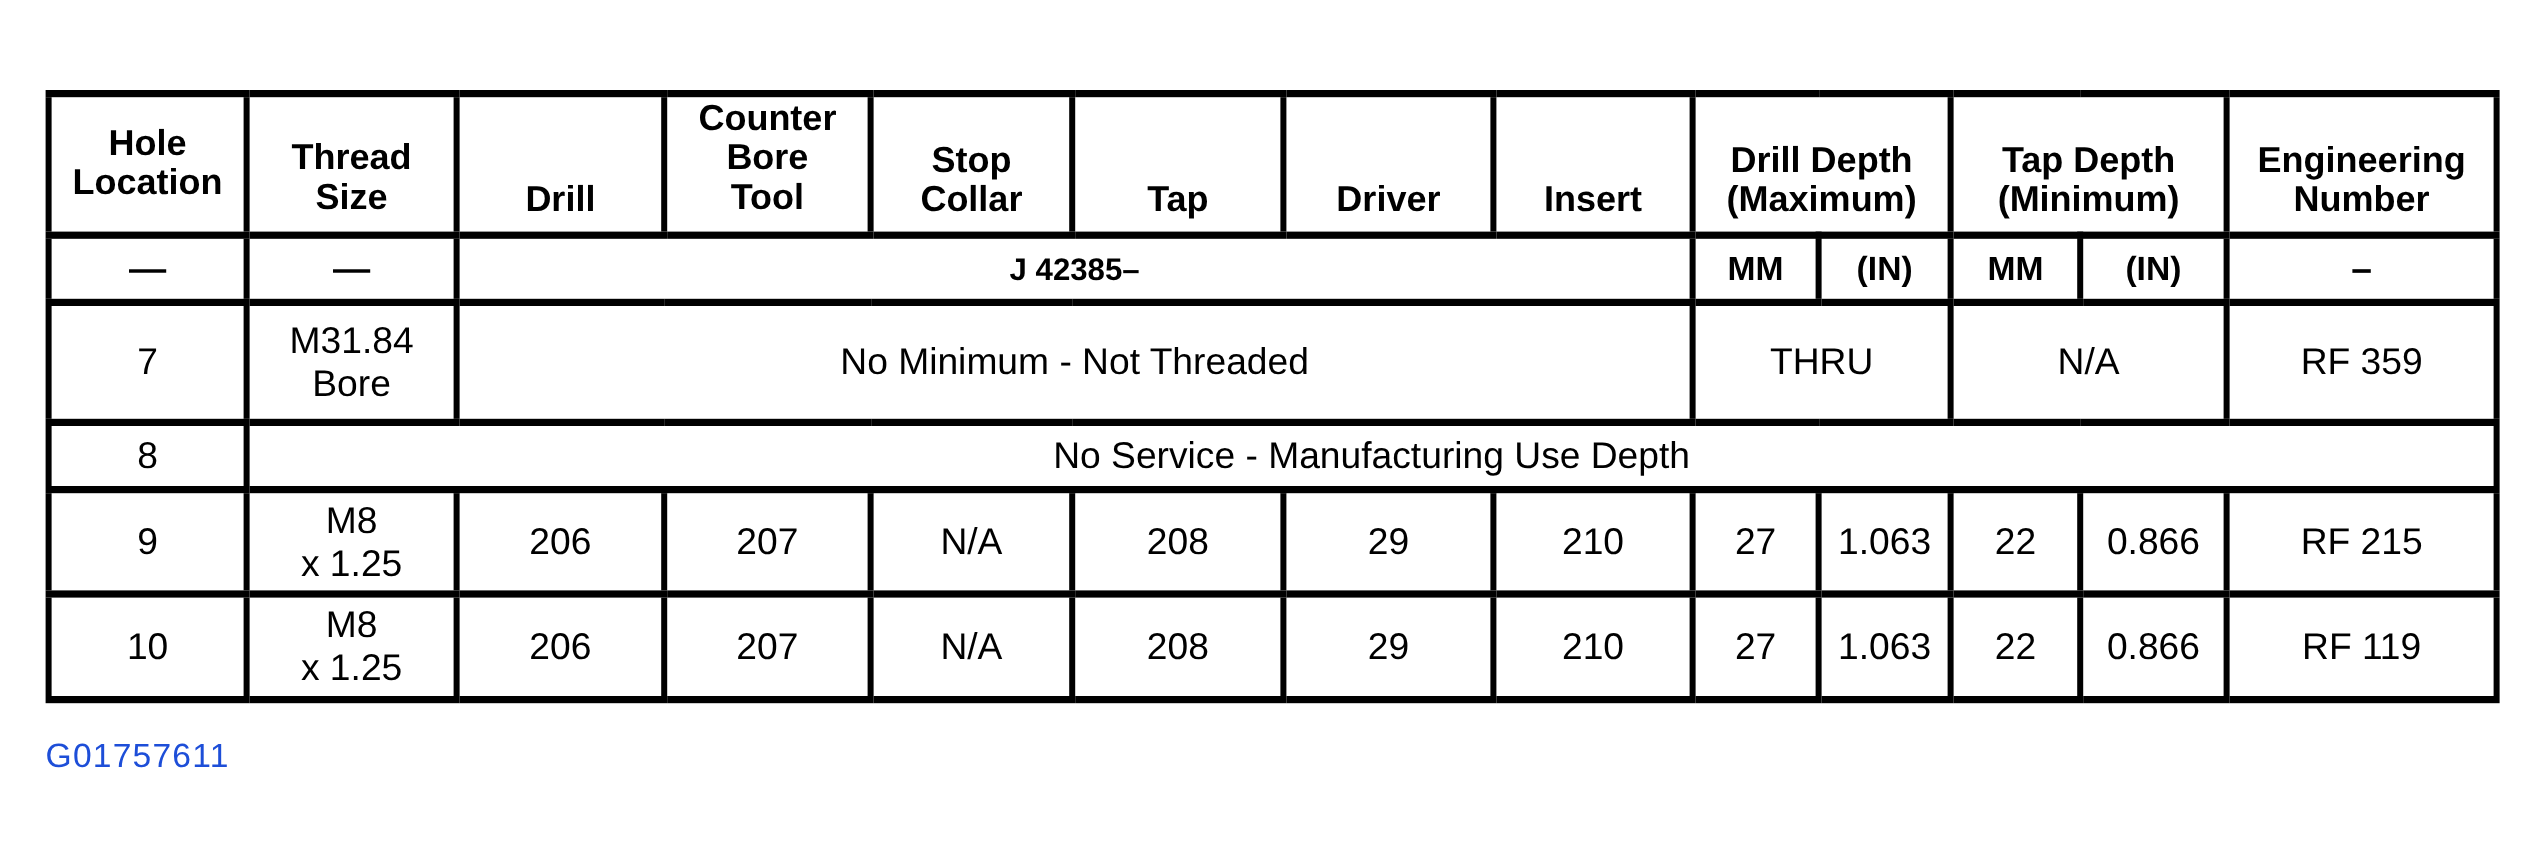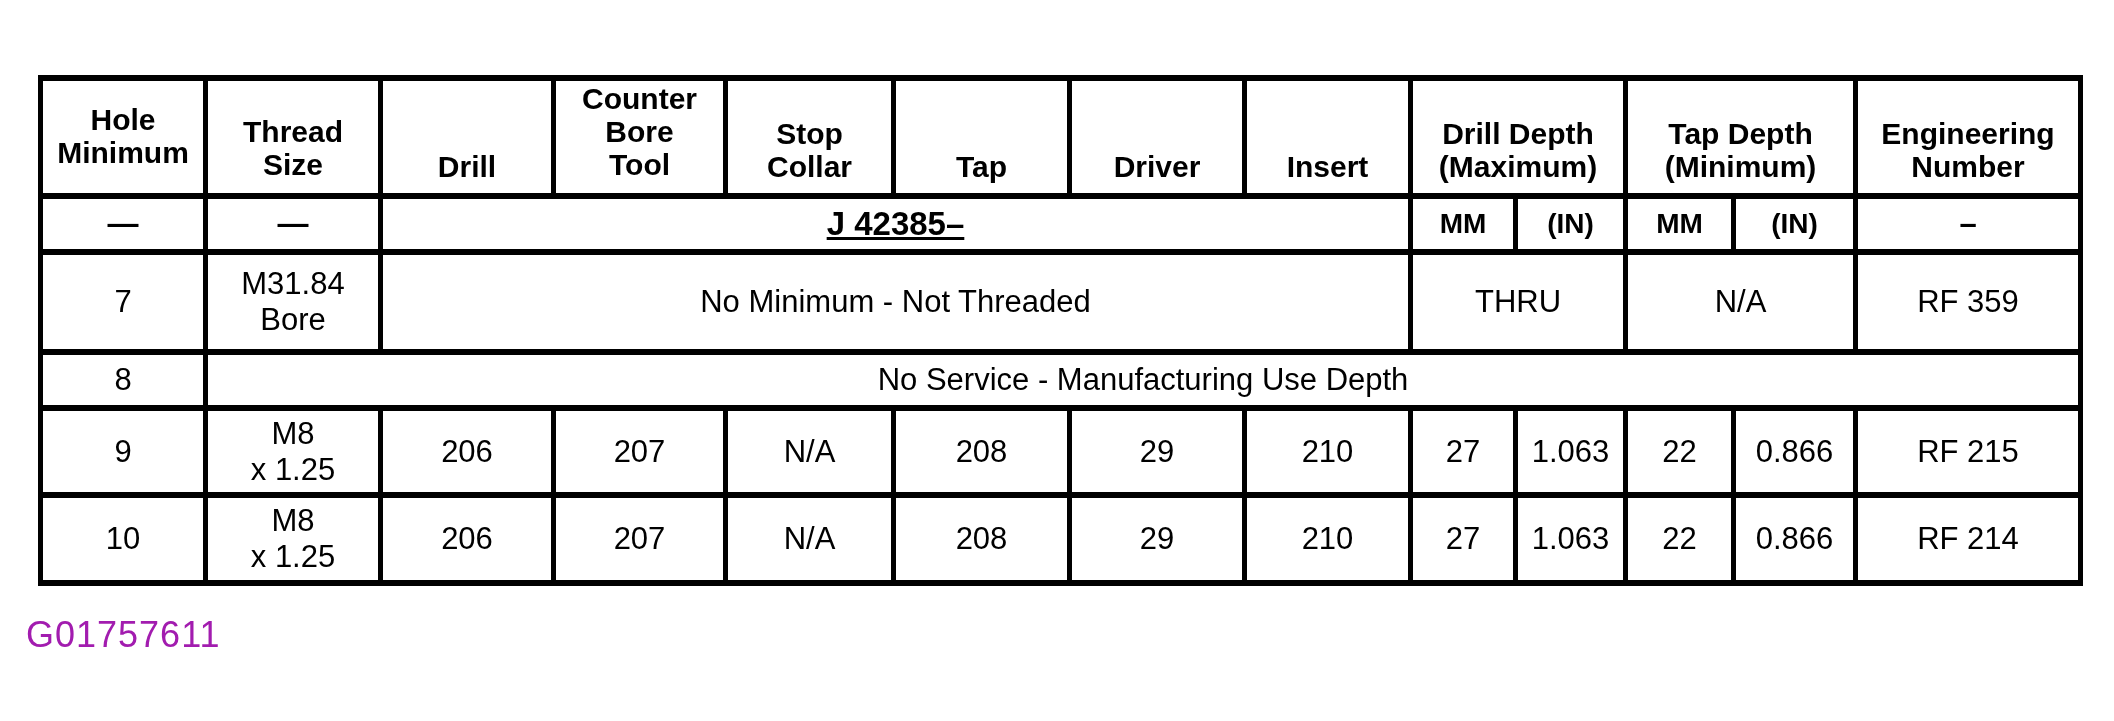--- a/index.html
+++ b/index.html
@@ -61,30 +61,29 @@
   td.dash {
     font-weight: bold;
     font-size: 31px;
   }
   td.unit {
     font-weight: bold;
     font-size: 28px;
   }
   td.toolset {
     font-weight: bold;
-    font-size: 33px;
-    text-decoration: underline;
+    font-size: 26px;
   }
   .figure-code {
     position: absolute;
-    left: 26px;
+    left: 38px;
     top: 614px;
-    font-size: 36px;
+    font-size: 28px;
     letter-spacing: 1px;
-    color: #a21caf;
+    color: #1d4ed8;
   }
 </style>
 </head>
 <body>
 
 <div class="sheet">
 
   <table class="spec">
     <colgroup>
       <col style="width:165px">
@@ -98,21 +97,21 @@
         <col style="width:105px">
       <col style="width:110px">
         <col style="width:108px">
         <col style="width:122px">
       <col style="width:225px">
     </colgroup>
 
     <tbody>
         <tr class="row-header">
       <th class="pad-extra">Hole
-Minimum</th>
+Location</th>
       <th class="pad-mid">Thread
 Size</th>
       <th>Drill</th>
       <th class="pad-mid">Counter
 Bore
 Tool</th>
       <th>Stop
 Collar</th>
       <th>Tap</th>
       <th>Driver</th>
@@ -175,20 +174,20 @@
       <td class="data">206</td>
       <td class="data">207</td>
       <td class="data">N/A</td>
       <td class="data">208</td>
       <td class="data">29</td>
       <td class="data">210</td>
       <td class="data">27</td>
       <td class="data">1.063</td>
       <td class="data">22</td>
       <td class="data">0.866</td>
-      <td class="data">RF 214</td>
+      <td class="data">RF 119</td>
     </tr>
   </tbody>
     </table>
 
   <div class="figure-code">G01757611</div>
 
 </div>
 
 </body></html>

